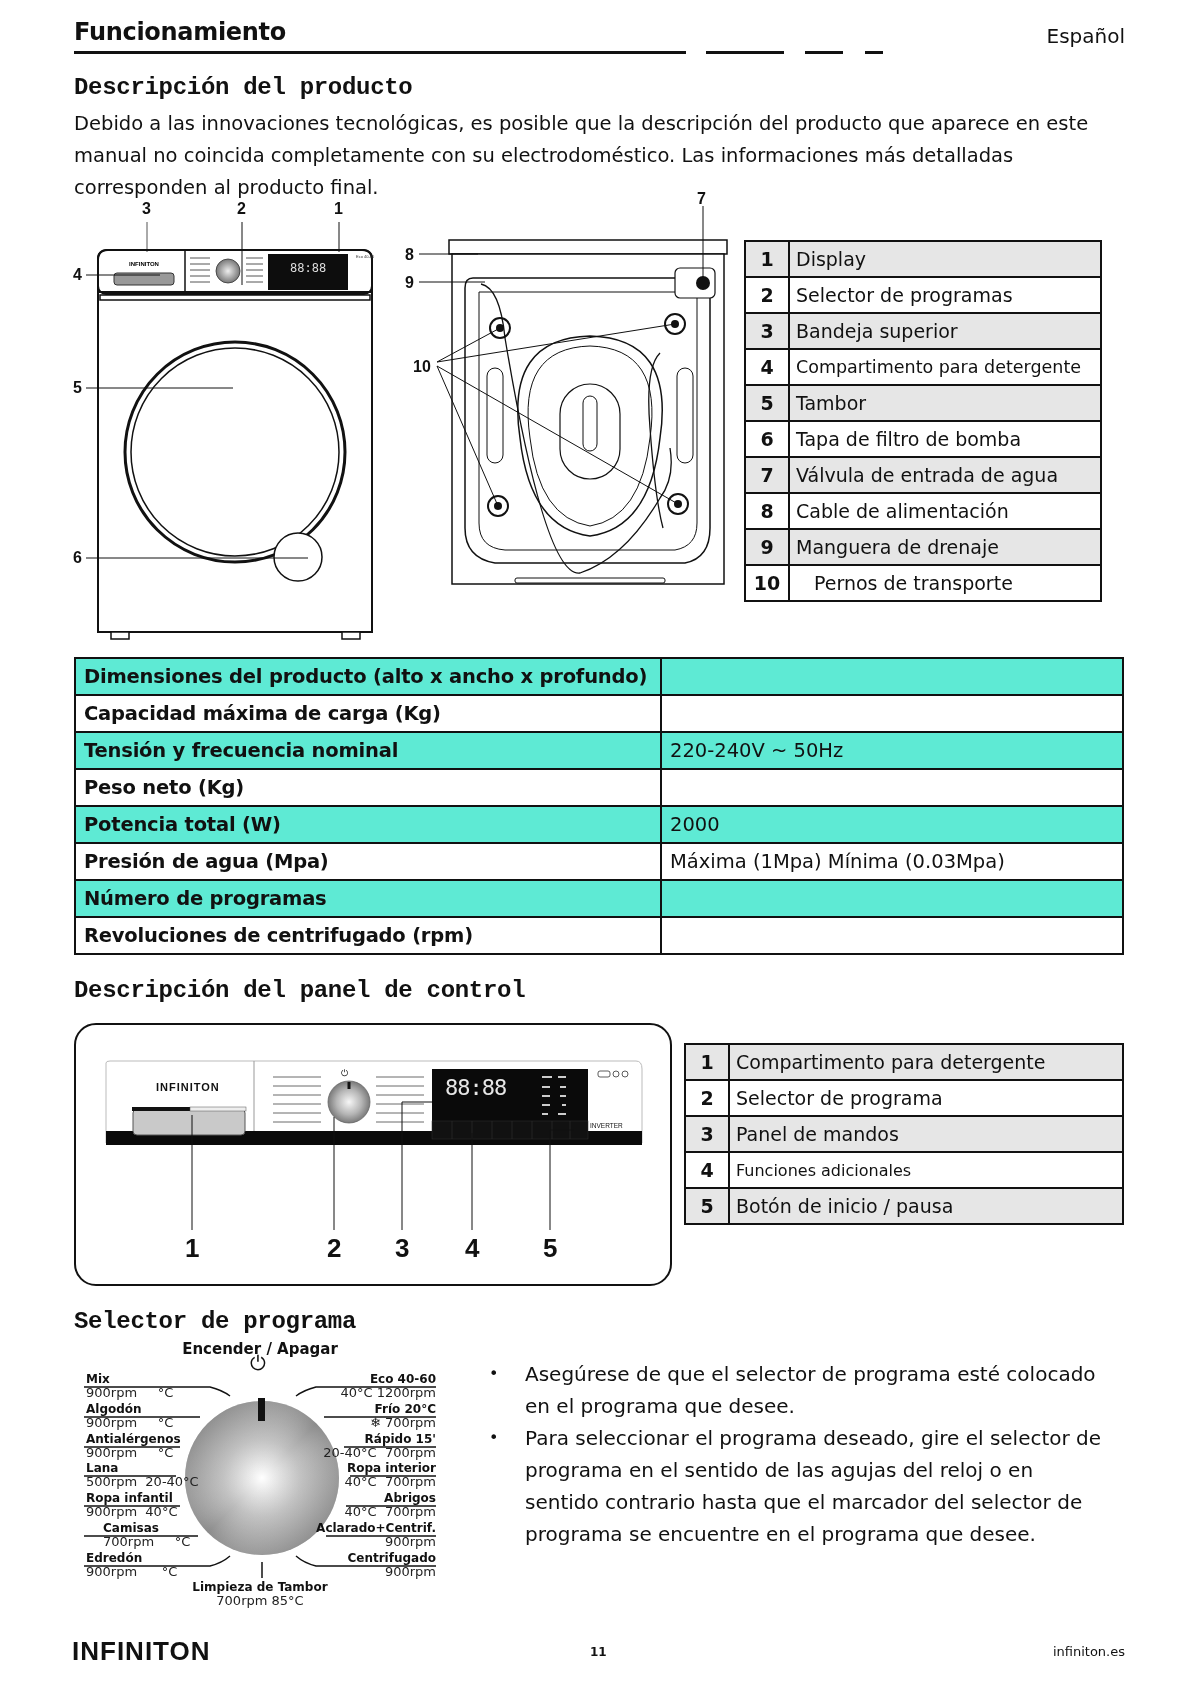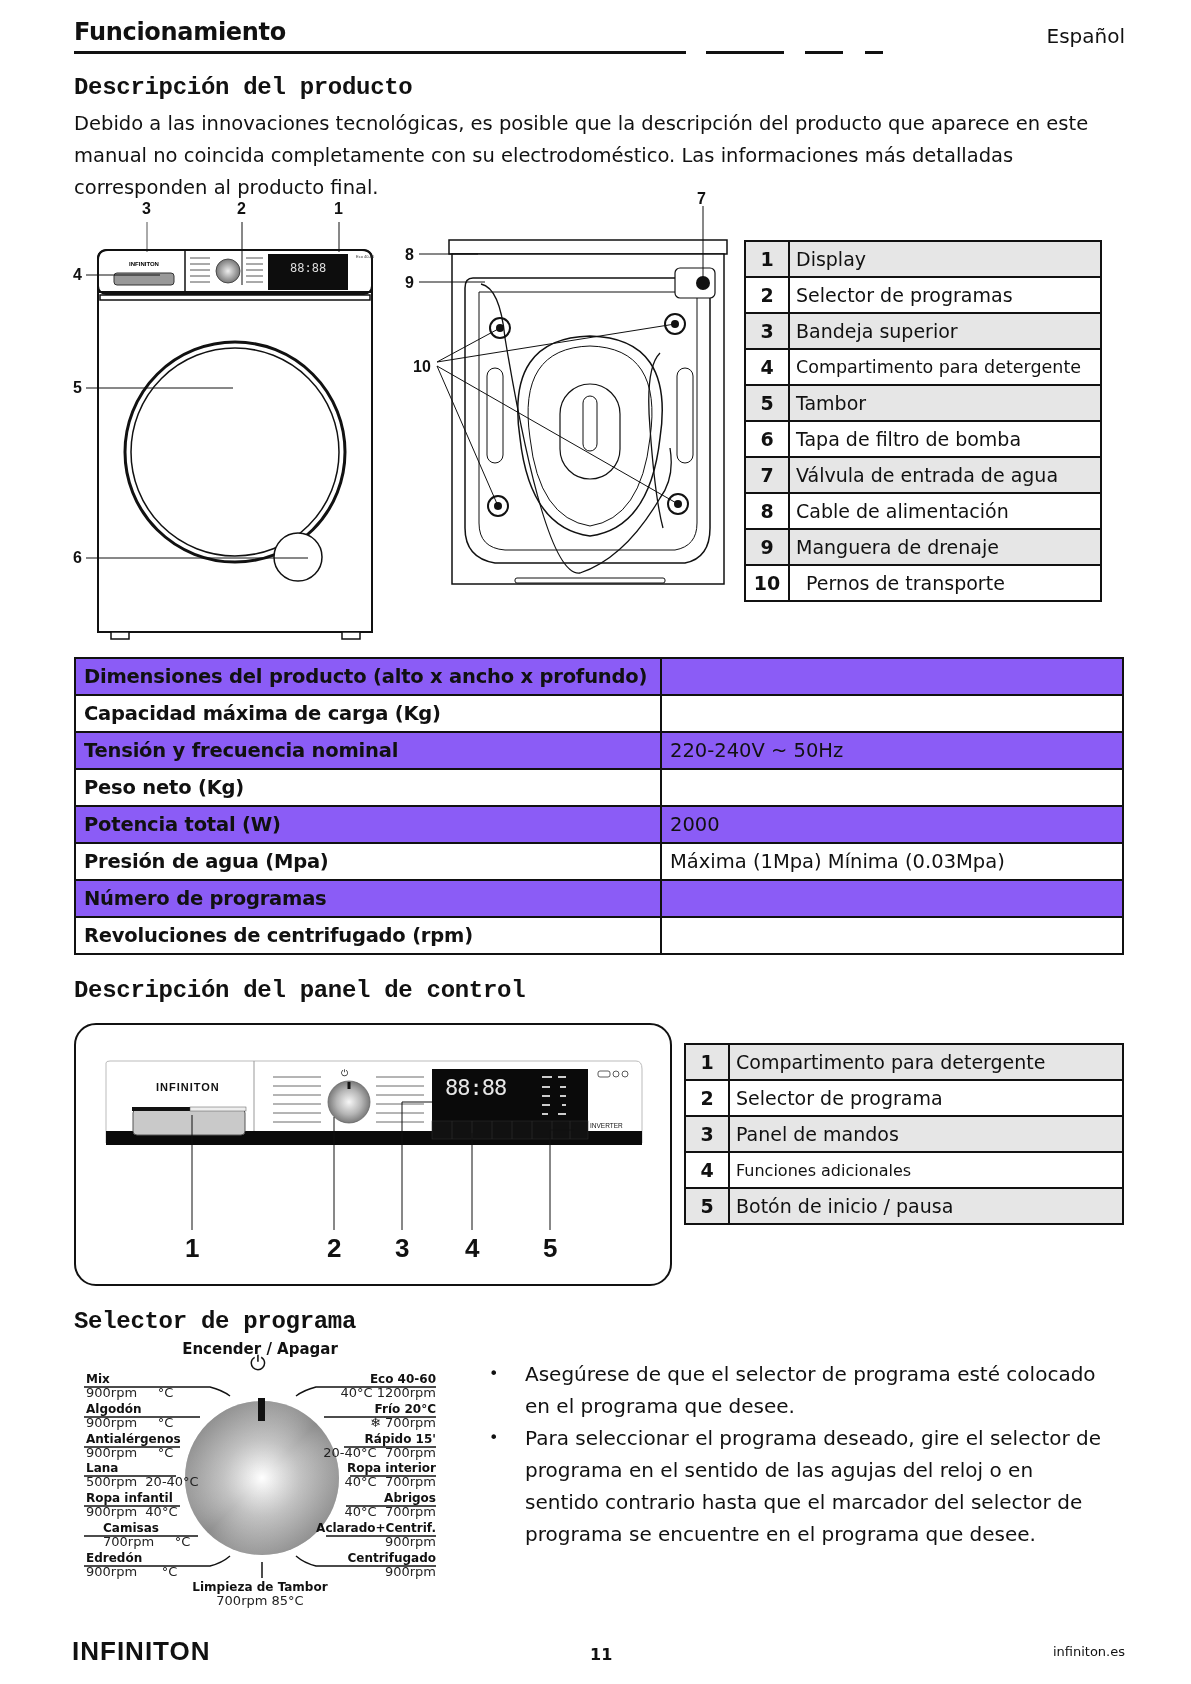--- a/index.html
+++ b/index.html
@@ -24,36 +24,36 @@
   
   .ptable { border-collapse: collapse; border: 2.5px solid #111; }
   .ptable td { border: 2px solid #111; font-size: 19px; padding: 0 6px; height: 36px; vertical-align: middle; }
   .ptable td.num { width: 44px; text-align: center; font-weight: bold; padding: 0; }
   .ptable tr.shade td { background: #e6e6e6; }
 
   
   .stable { border-collapse: collapse; border: 2.5px solid #111; }
   .stable td { border: 2px solid #111; height: 37px; vertical-align: middle; font-size: 19.5px; padding: 0 8px; }
   .stable td.lbl { width: 586px; font-weight: bold; letter-spacing: -0.2px; }
-  .stable tr.shade td { background: #8b5cf6; }
+  .stable tr.shade td { background: #5eead4; }
 
   
   .panel-box { left: 74px; top: 1023px; width: 598px; height: 263px; border: 2px solid #111; border-radius: 22px; }
 
   
   .prog { font-size: 11px; line-height: 14px; }
   .prog .name { font-weight: bold; font-size: 12px; }
   .prog .detail { font-size: 13px; color: #222; }
 
   .bullets { left: 485px; top: 1358px; width: 620px; font-size: 20px; line-height: 32px; }
   .bullets li { list-style: none; position: relative; padding-left: 40px; margin-bottom: 0; }
   .bullets li::before { content: "•"; position: absolute; left: 4px; top: 0; font-size: 16px; }
 
   .footer-logo { left: 72px; top: 1636px; font-family: "Liberation Sans", sans-serif; font-weight: bold; font-size: 26px; letter-spacing: 1px; }
-  .footer-page { left: 590px; top: 1645px; font-size: 16px; font-weight: bold; }
+  .footer-page { left: 590px; top: 1645px; font-size: 12px; font-weight: bold; }
   .footer-url { right: 66px; top: 1644px; font-size: 13px; }
 </style>
 </head>
 <body>
 
 <div class="abs hdr-title">Funcionamiento</div>
 <div class="abs hdr-lang">Español</div>
 <div class="abs hdr-line" style="left:74px;width:612px;"></div>
 <div class="abs hdr-line" style="left:706px;width:78px;"></div>
 <div class="abs hdr-line" style="left:805px;width:38px;"></div>
@@ -208,21 +208,21 @@
   <tr>
         <td class="num">8</td>
         <td>Cable de alimentación</td>
       </tr>
   <tr class="shade">
         <td class="num">9</td>
         <td>Manguera de  drenaje</td>
       </tr>
   <tr>
         <td class="num">10</td>
-        <td style="padding-left:16px;">Pernos de transporte</td>
+        <td style="padding-left:24px;">Pernos de transporte</td>
       </tr>
 </tbody>
   </table>
 
 <table class="abs stable" style="left:74px;top:657px;width:1050px;">
   <tbody>
       <tr class="shade">
         <td class="lbl">Dimensiones del producto (alto x ancho x profundo)</td>
         <td></td>
       </tr>

